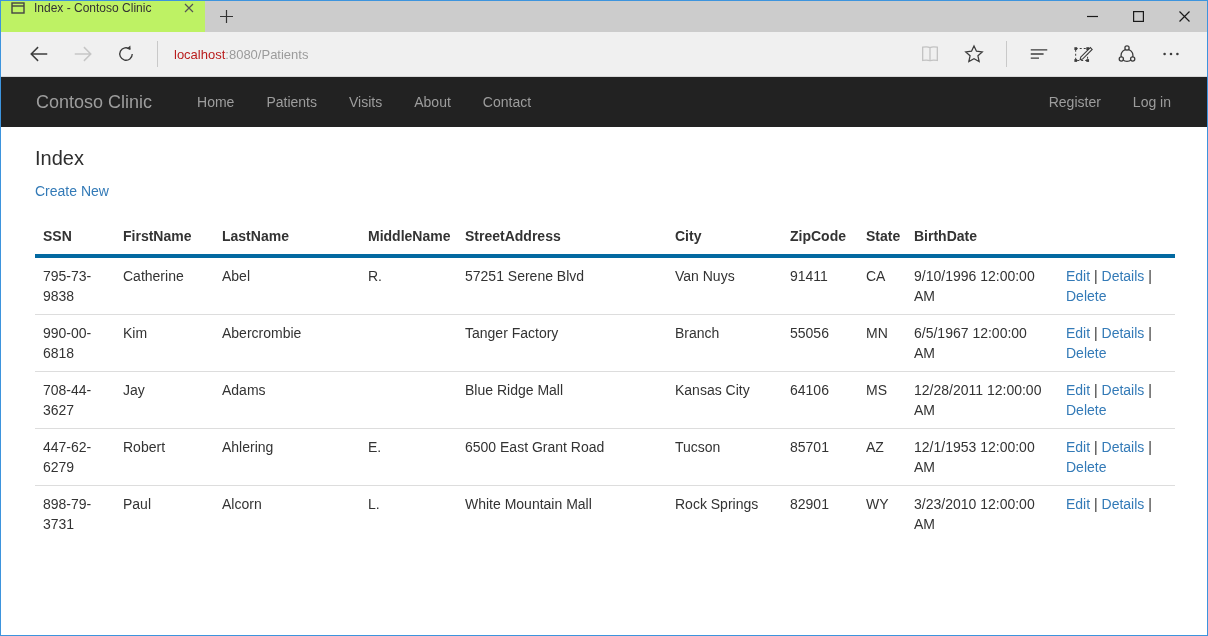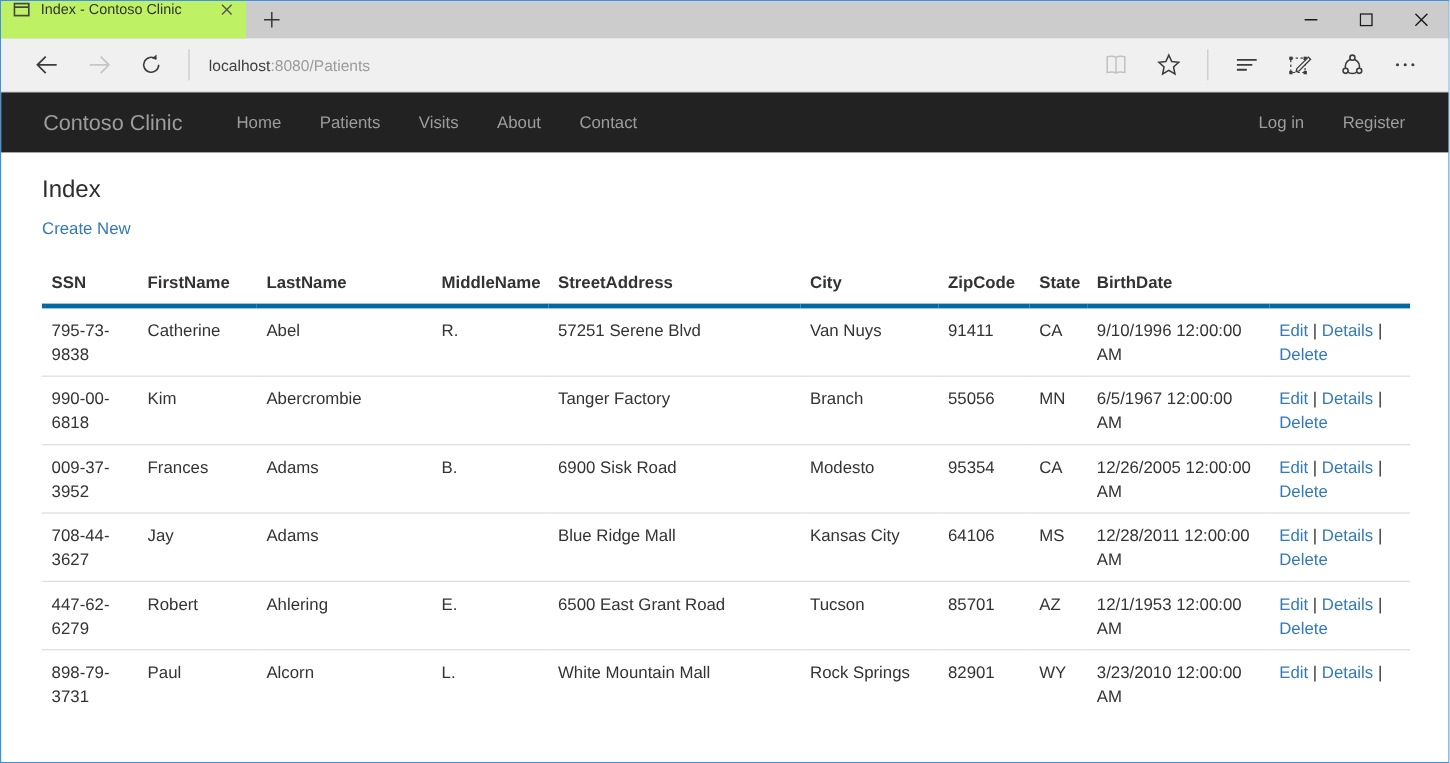--- a/index.html
+++ b/index.html
@@ -36,21 +36,21 @@
 
   
   .addressbar {
     height: 45px; background: #f0f0f0; flex: 0 0 auto;
     display: flex; align-items: center; padding: 0 14px 0 16px;
     border-bottom: 1px solid #d8d8d8;
   }
   .abar-icon { display: flex; align-items: center; justify-content: center; margin: 0 11px; }
   .abar-divider { width: 1px; height: 26px; background: #c9c9c9; margin: 0 10px; }
   .url { font-size: 13px; margin-left: 6px; white-space: nowrap; }
-  .url .host { color: #404040; }
+  .url .host { color: #b91c1c; }
   .url .rest { color: #9b9b9b; }
   .abar-spacer { flex: 1 1 auto; }
 
   
   .navbar {
     height: 50px; background: #222222; flex: 0 0 auto;
     display: flex; align-items: center; padding: 12px 20px;
     color: #9d9d9d; font-size: 14px;
   }
   .brand { font-size: 18px; color: #9d9d9d; padding: 0 15px; text-decoration: none; cursor: pointer; }
@@ -203,24 +203,24 @@
         </li>
         <li>
           <a>About</a>
         </li>
         <li>
           <a>Contact</a>
         </li>
       </ul>
     <ul class="nav-right">
         <li>
+          <a>Register</a>
+        </li>
+        <li>
           <a>Log in</a>
-        </li>
-        <li>
-          <a>Register</a>
         </li>
       </ul>
   </nav>
 
   <main class="content">
     <h1 class="page-title">Index</h1>
     <a class="create-link">Create New</a>
 
     <table class="patients">
       <colgroup>
@@ -268,32 +268,20 @@
             <td>Abercrombie</td>
             <td></td>
             <td>Tanger Factory</td>
             <td>Branch</td>
             <td>55056</td>
             <td>MN</td>
             <td><span class="nowrap">6/5/1967 12:00:00</span> AM</td>
             <td><a class="action-link">Edit</a> | <a class="action-link">Details</a> | <a class="action-link">Delete</a></td>
           </tr>
           <tr>
-            <td>009-37-<wbr>3952</td>
-            <td>Frances</td>
-            <td>Adams</td>
-            <td>B.</td>
-            <td>6900 Sisk Road</td>
-            <td>Modesto</td>
-            <td>95354</td>
-            <td>CA</td>
-            <td><span class="nowrap">12/26/2005 12:00:00</span> AM</td>
-            <td><a class="action-link">Edit</a> | <a class="action-link">Details</a> | <a class="action-link">Delete</a></td>
-          </tr>
-          <tr>
             <td>708-44-<wbr>3627</td>
             <td>Jay</td>
             <td>Adams</td>
             <td></td>
             <td>Blue Ridge Mall</td>
             <td>Kansas City</td>
             <td>64106</td>
             <td>MS</td>
             <td><span class="nowrap">12/28/2011 12:00:00</span> AM</td>
             <td><a class="action-link">Edit</a> | <a class="action-link">Details</a> | <a class="action-link">Delete</a></td>

